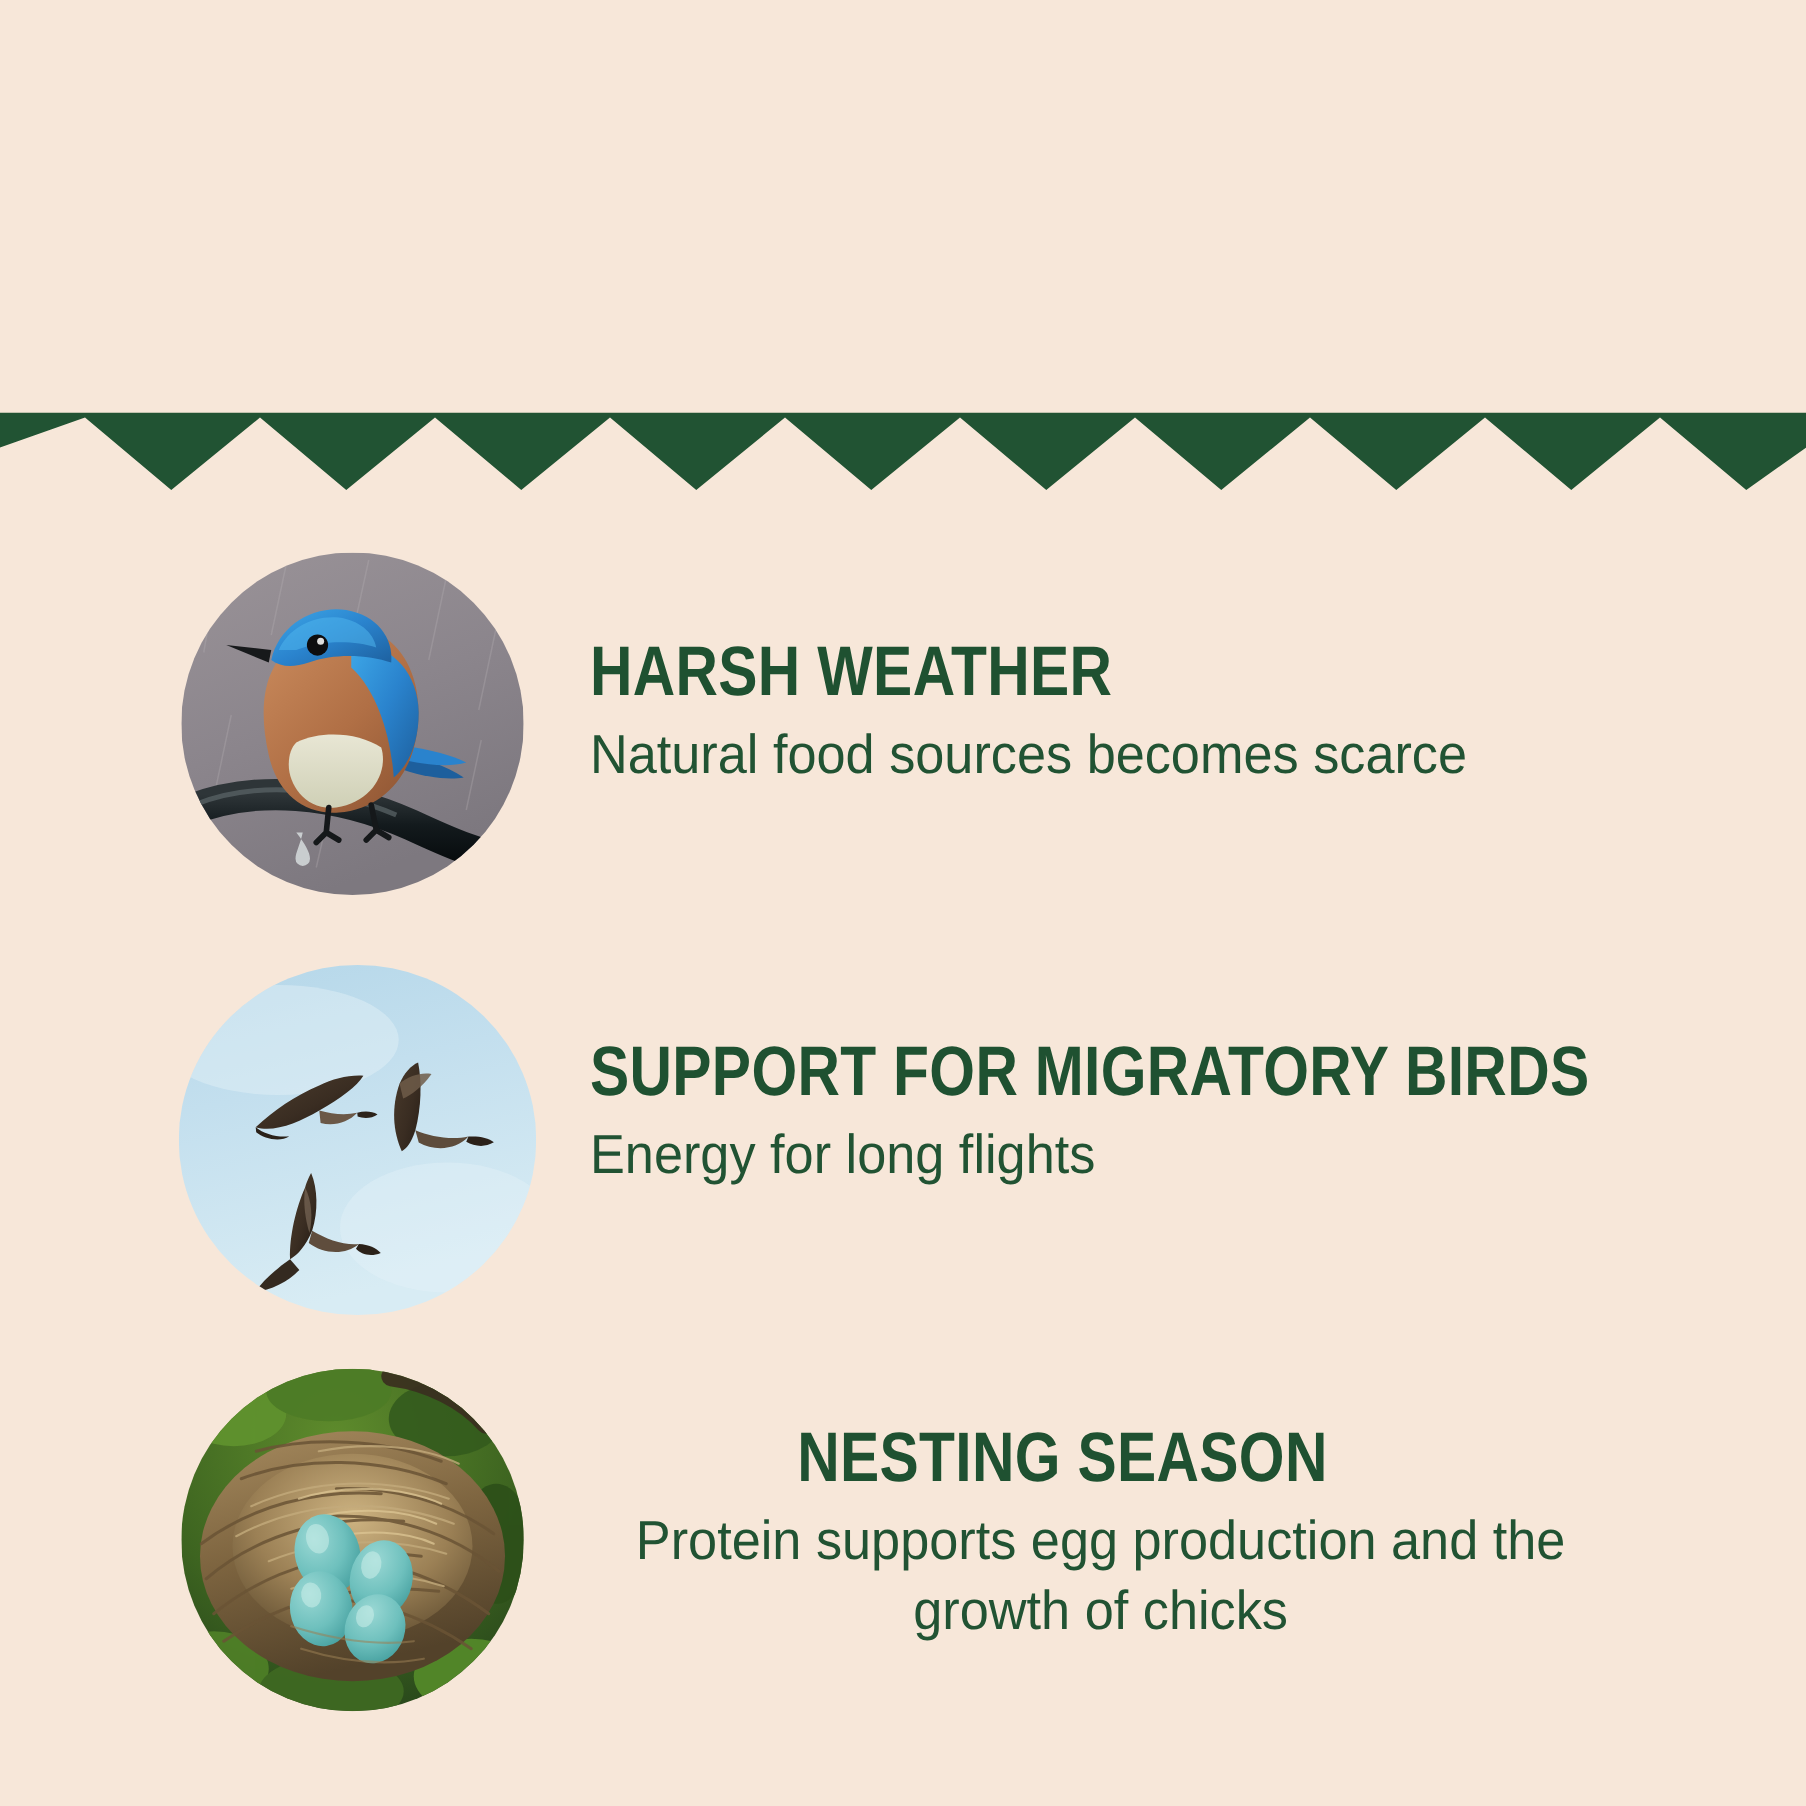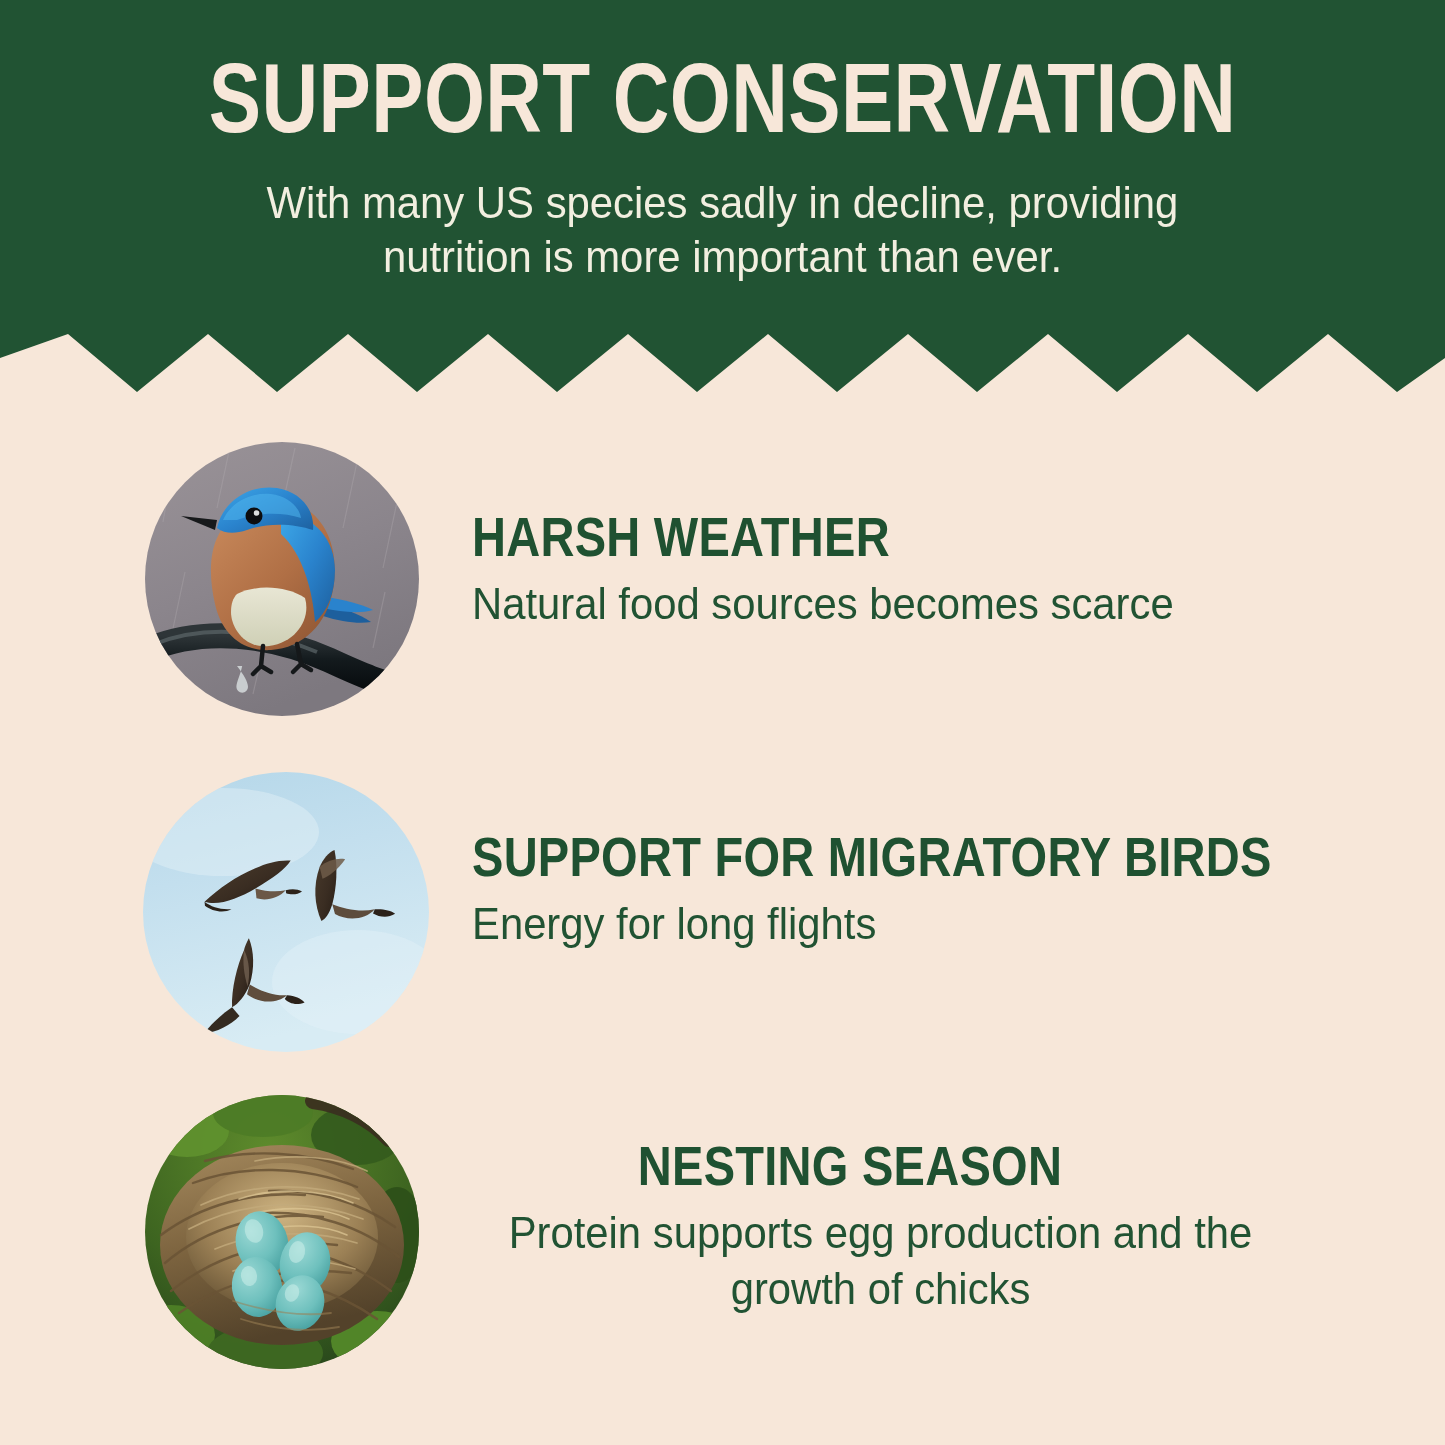--- a/index.html
+++ b/index.html
@@ -88,29 +88,20 @@
   }
   .r1 .copy{top:66px;}
   .r2 .copy{top:56px;}
   .r3 .copy{top:42px;}
 </style>
 </head>
 <body>
 
 <div class="canvas">
 
-  <div class="header">
-
-    <div class="header-title">SUPPORT CONSERVATION</div>
-
-    <div class="header-sub">
-      <span class="l">With many US species sadly in decline, providing</span>
-      <span class="l">nutrition is more important than ever.</span>
-    </div>
-  </div>
 
   <svg class="zigzag" viewBox="0 0 1445 62" preserveAspectRatio="none">
     <rect x="0" y="0" width="1445" height="62" fill="#215333"></rect>
     <path fill="#f7e7d9" d="
       M0,62 L0,28
       L68,4 L137,62
       L208,4 L277,62
       L348,4 L417,62
       L488,4 L557,62
       L628,4 L697,62

